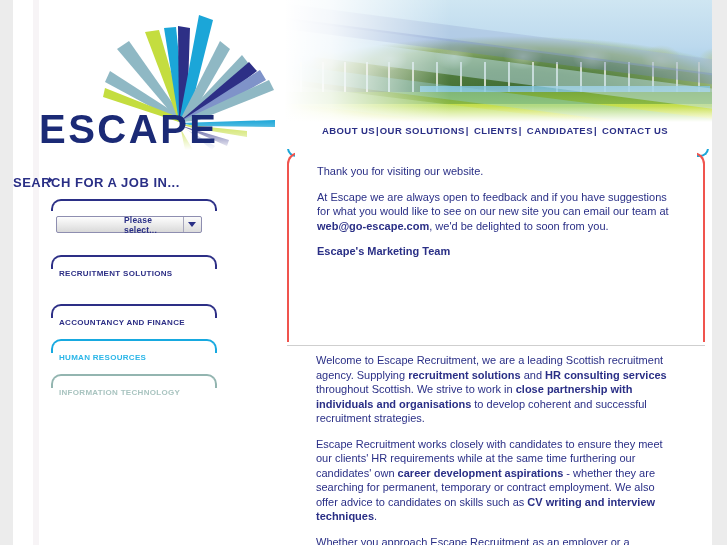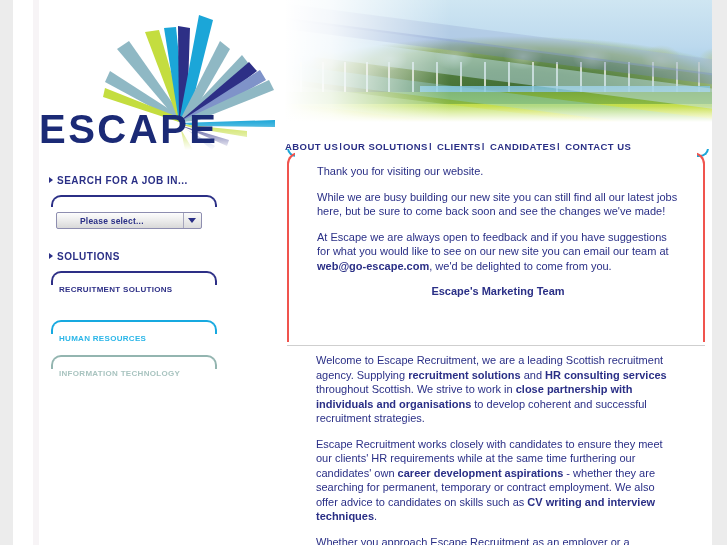--- a/index.html
+++ b/index.html
@@ -76,21 +76,22 @@
   .burst{position:absolute;left:0;top:0;width:280px;height:150px;}
   .logo-text{
     position:absolute;left:26px;top:109px;
     font-size:40px;font-weight:bold;color:#1b2a76;
     letter-spacing:2.5px;line-height:1;
     font-family:"Liberation Sans","DejaVu Sans",sans-serif;
   }
 
   
   .nav{
-    position:absolute;left:272px;top:136px;width:420px;height:23px;
+    position:absolute;left:272px;top:120px;width:420px;height:23px;
+    text-align:center;
   }
   .nav a{
     color:#2a2f86;font-size:9.5px;font-weight:bold;letter-spacing:.45px;
     text-decoration:none;white-space:nowrap;
   }
   .nav .sep{color:#2a2f86;font-size:9.5px;font-weight:bold;padding:0 1px;}
   .nav-rule{
     position:absolute;left:274px;top:143px;width:418px;height:12px;
     border-top:2.2px solid #1ba6d8;
     border-left:2.2px solid #1ba6d8;
@@ -113,37 +114,37 @@
     box-sizing:border-box;
     clip-path:inset(0 0 0 0);
   }
   .notice-mask{
     position:absolute;left:8px;top:-2px;width:402px;height:14px;background:#ffffff;
   }
   .notice-body{position:absolute;left:30px;top:12px;width:362px;}
   .notice-body p{
     margin:0 0 11px 0;color:#2a2f86;font-size:11px;line-height:14.5px;
   }
-  .notice-body p.sig{font-weight:bold;margin-bottom:4px;text-align:center;}
+  .notice-body p.sig{font-weight:bold;margin-bottom:4px;}
   .notice-body b{font-weight:bold;}
   .hr{
     position:absolute;left:274px;top:345px;width:418px;height:0;
     border-top:1px solid #cfcfcf;
   }
 
   
   .copy{position:absolute;left:303px;top:353px;width:363px;}
   .copy p{margin:0 0 11px 0;color:#2a2f86;font-size:11px;line-height:14.5px;}
   .copy b{font-weight:bold;}
 
   
   .side{position:absolute;left:0;top:175px;width:260px;}
   .side-head{
-    position:relative;color:#2a2f86;font-size:10px;font-weight:bold;
-    letter-spacing:.5px;padding-left:44px;margin:0 0 9px 0;
+    position:relative;color:#2a2f86;font-size:13px;font-weight:bold;
+    letter-spacing:.5px;margin:0 0 9px 0;
   }
   .side-head .tri{
     position:absolute;left:36px;top:2px;width:0;height:0;
     border-left:4px solid #2a2f86;border-top:3px solid transparent;border-bottom:3px solid transparent;
   }
   .pillwrap{position:relative;height:33px;margin:0 0 2px 0;}
   .pill{
     position:absolute;left:38px;top:0;width:166px;height:14px;
     border-top:2.2px solid currentColor;
     border-left:2.2px solid currentColor;
@@ -163,20 +164,21 @@
   }
   .select{
     position:absolute;left:43px;top:17px;width:146px;height:17px;
     border:1px solid #8e8eb0;border-radius:2px;box-sizing:border-box;
     background:linear-gradient(to bottom,#fdfdfd 0%,#ececec 50%,#d9d9d9 100%);
     display:flex;align-items:center;
   }
   .select-val{
     flex:1;padding-left:23px;font-size:8.5px;font-weight:bold;color:#2a2f86;
     letter-spacing:.2px;
+    margin-left:44px;
   }
   .select-btn{
     width:16px;height:15px;margin-right:1px;
     border-left:1px solid #a7a7bd;
     background:linear-gradient(to bottom,#fbfbfb,#dcdcdc);
     display:flex;align-items:center;justify-content:center;
   }
   .caret{width:0;height:0;border-left:4px solid transparent;border-right:4px solid transparent;border-top:5px solid #2a2f86;}
   .gap{height:14px;}
 </style>
@@ -261,22 +263,21 @@
   <div class="nav">
     <a href="#">ABOUT US</a><span class="sep">|</span><a href="#">OUR SOLUTIONS</a><span class="sep">|</span> <a href="#">CLIENTS</a><span class="sep">|</span> <a href="#">CANDIDATES</a><span class="sep">|</span> <a href="#">CONTACT US</a>
   </div>
   <div class="nav-rule"></div>
 
   <div class="notice">
     <div class="notice-frame"></div>
     <div class="notice-mask"></div>
     <div class="notice-body">
       <p>Thank you for visiting our website.</p>
-      <p>While we are busy building our new site you can still find all our latest jobs here, but be sure to come back soon and see the changes we've made!</p>
-      <p><span>At Escape we are always open to feedback and if you have suggestions for what you would like to see on our new site you can email our team at </span><b>web@go-escape.com</b><span>, we'd be delighted to come from you.</span></p>
+      <p><span>At Escape we are always open to feedback and if you have suggestions for what you would like to see on our new site you can email our team at </span><b>web@go-escape.com</b><span>, we'd be delighted to soon from you.</span></p>
       <p class="sig">Escape's Marketing Team</p>
     </div>
   </div>
   <div class="hr"></div>
 
   <div class="copy">
     <p><span>Welcome to Escape Recruitment, we are a leading Scottish recruitment agency. Supplying </span><b>recruitment solutions</b><span> and </span><b>HR consulting services</b><span> throughout Scottish. We strive to work in </span><b>close partnership with individuals and organisations</b><span> to develop coherent and successful recruitment strategies.</span></p>
     <p><span>Escape Recruitment works closely with candidates to ensure they meet our clients' HR requirements while at the same time furthering our candidates' own </span><b>career development aspirations</b><span> - whether they are searching for permanent, temporary or contract employment. We also offer advice to candidates on skills such as </span><b>CV writing and interview techniques</b><span>.</span></p>
     <p><span>Whether you approach Escape Recruitment as an employer or a candidate, we have the expertise and experience to meet your recruitment requirements in sectors as diverse as </span></p>
   </div>
@@ -291,34 +292,34 @@
     <div class="selwrap">
       <div class="sel-arc"></div>
       <div class="select">
         <span class="select-val">Please select...</span>
         <span class="select-btn">
           <span class="caret"></span>
         </span>
       </div>
     </div>
 
-    <div class="side-head">
-      <span class="tri"></span>
-      <span>SOLUTIONS</span>
-    </div>
 
     <div class="pillwrap">
       <div class="pill" style="color:#2d2f86"></div>
       <div class="pill-label" style="color:#2d2f86">RECRUITMENT SOLUTIONS</div>
     </div>
 
     <div class="gap"></div>
 
 
     <div class="pillwrap">
+      <div class="pill" style="color:#2d2f86"></div>
+      <div class="pill-label" style="color:#2d2f86">ACCOUNTANCY AND FINANCE</div>
+    </div>
+    <div class="pillwrap">
       <div class="pill" style="color:#17a9e0"></div>
       <div class="pill-label" style="color:#2bb6e8">HUMAN RESOURCES</div>
     </div>
     <div class="pillwrap">
       <div class="pill" style="color:#93b5b0"></div>
       <div class="pill-label" style="color:#a9c4c0">INFORMATION TECHNOLOGY</div>
     </div>
 
   </div>
 </div>

